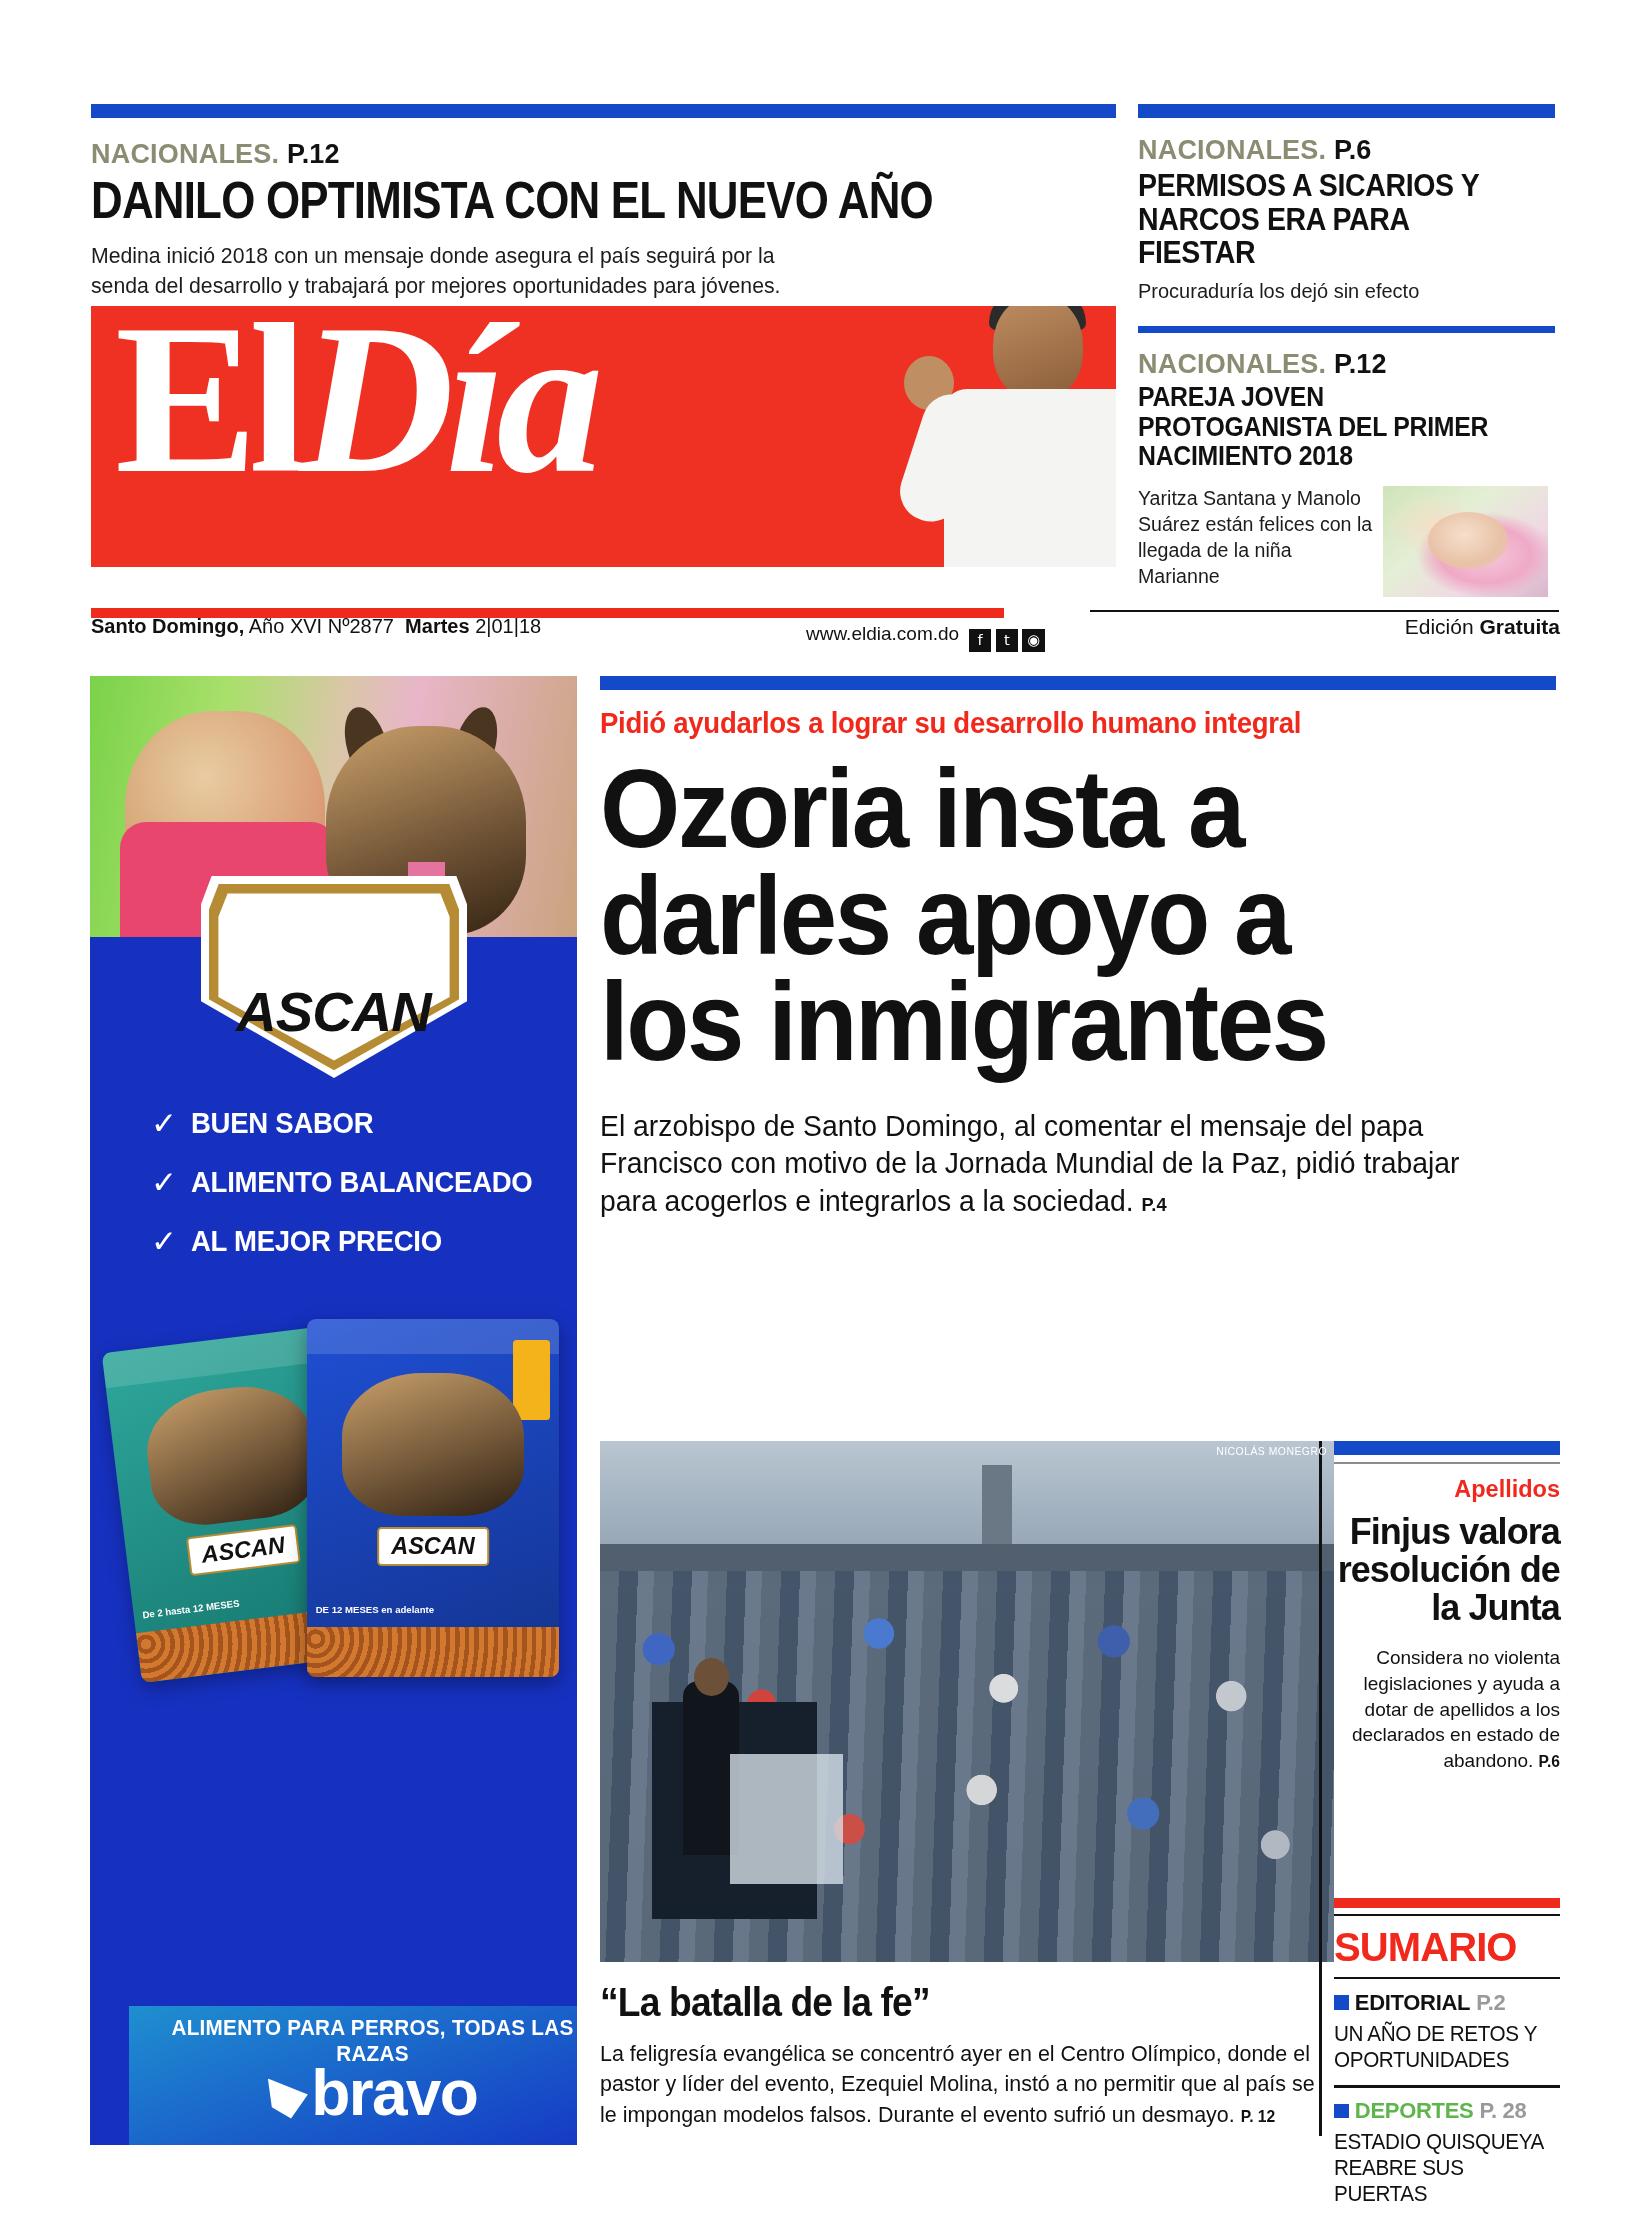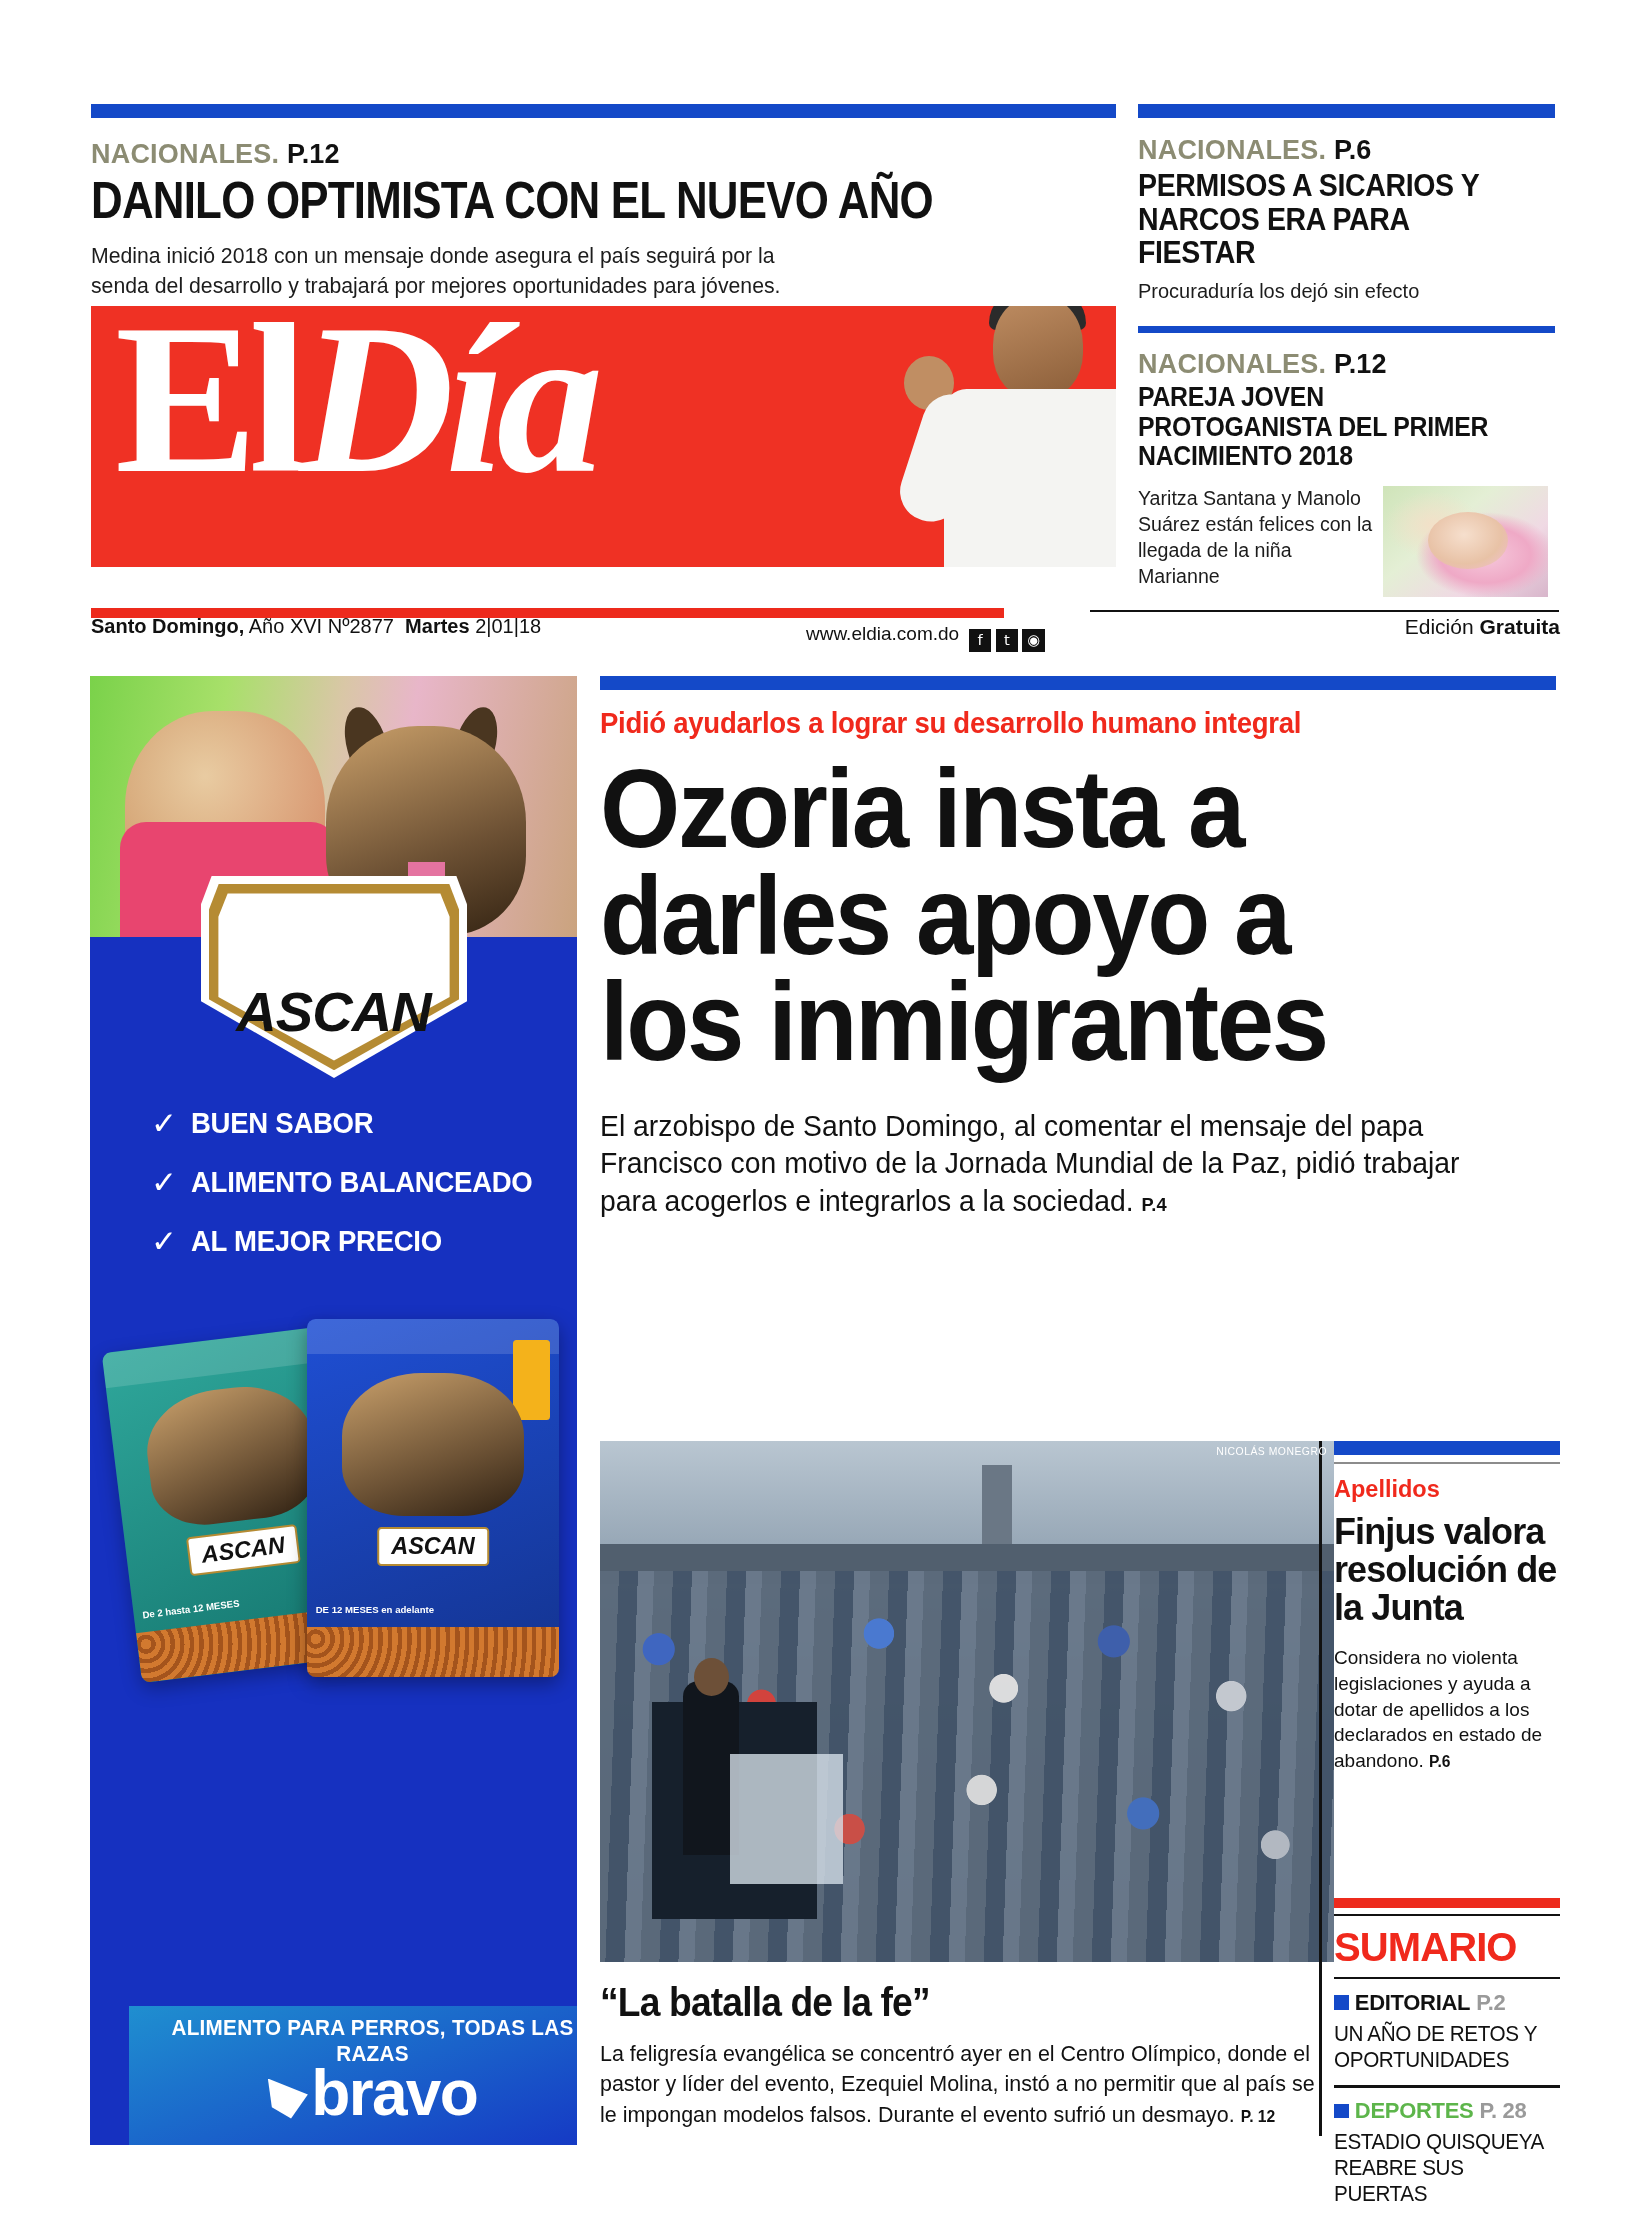--- a/index.html
+++ b/index.html
@@ -185,21 +185,21 @@
   #mid-photo .wall{position:absolute;left:0;top:103px;width:100%;height:40px;background:#515f6e;}
 
   
   #bottom-story{position:absolute;left:600px;top:1980px;width:734px;}
   #bottom-head{font-size:40px;font-weight:bold;letter-spacing:-0.9px;transform:scaleX(.93);transform-origin:left top;}
   #bottom-sub{font-size:22.6px;line-height:1.34;margin-top:14px;width:765px;
       transform:scaleX(.95);transform-origin:left top;}
   #bottom-sub .pg{font-size:16.5px;font-weight:bold;}
 
   
-  #rail{position:absolute;left:1334px;top:1441px;width:226px;}
+  #rail{position:absolute;left:1334px;top:1441px;width:226px;text-align:right;}
   #rail-divider{position:absolute;left:1319px;top:1441px;width:2.6px;height:695px;background:#111;}
   #rail .bluebar{width:226px;}
   #rail-rule1{margin-top:7px;width:226px;}
   #rail-kicker{color:#f0291c;font-size:23.5px;font-weight:bold;margin-top:12px;}
   #rail-head{font-size:36px;font-weight:bold;line-height:1.06;margin-top:10.4px;letter-spacing:-0.9px;}
   #rail-body{font-size:19px;line-height:1.36;margin-top:17.4px;}
   #rail-body .pg{font-size:15.6px;font-weight:bold;}
 
   #sumario-wrap{position:absolute;left:1334px;top:1898px;width:226px;}
   #sumario-redbar{width:226px;}

